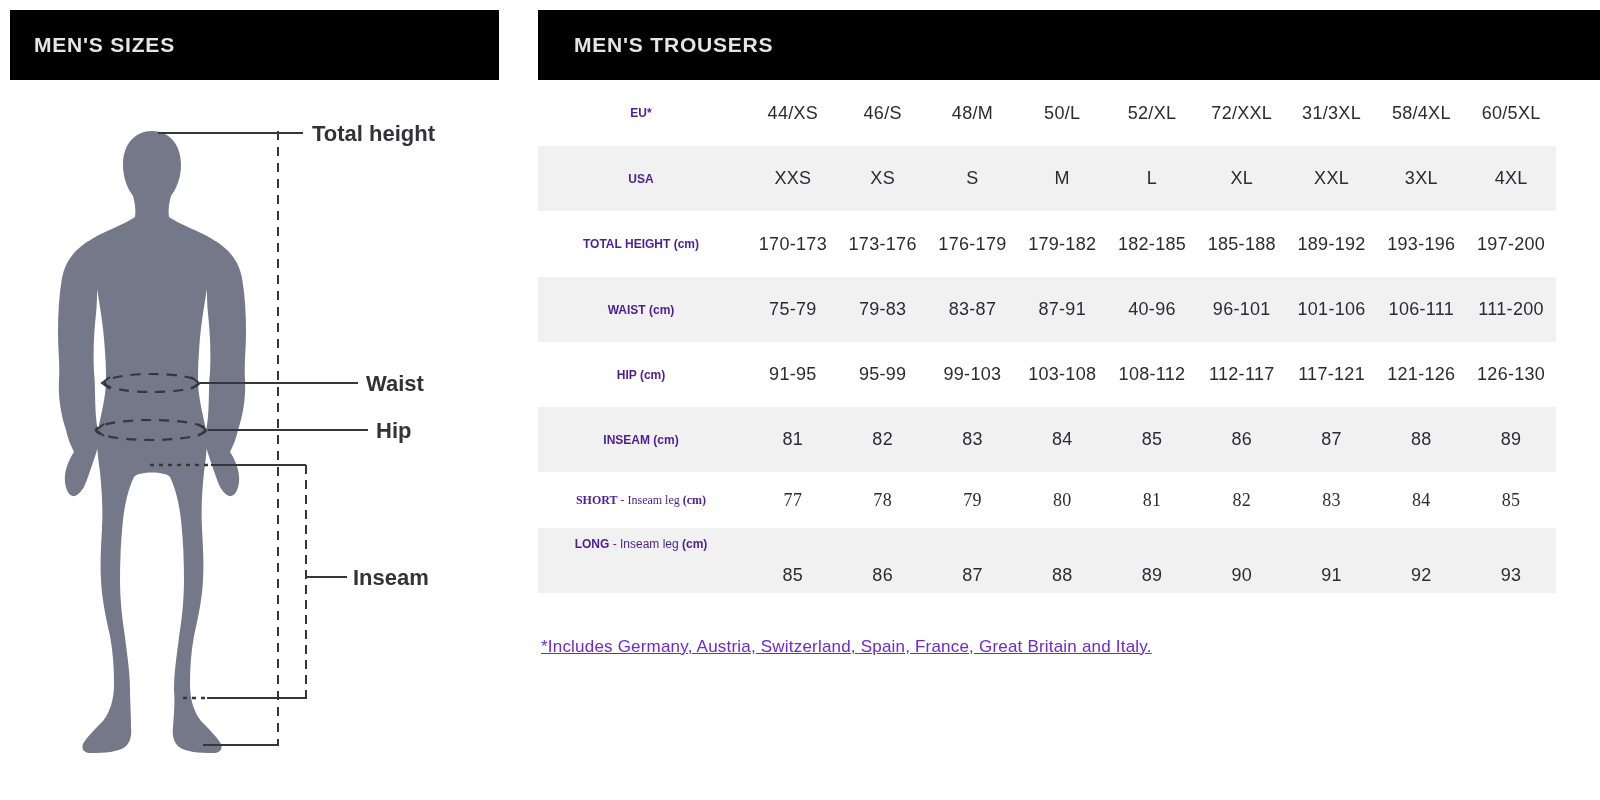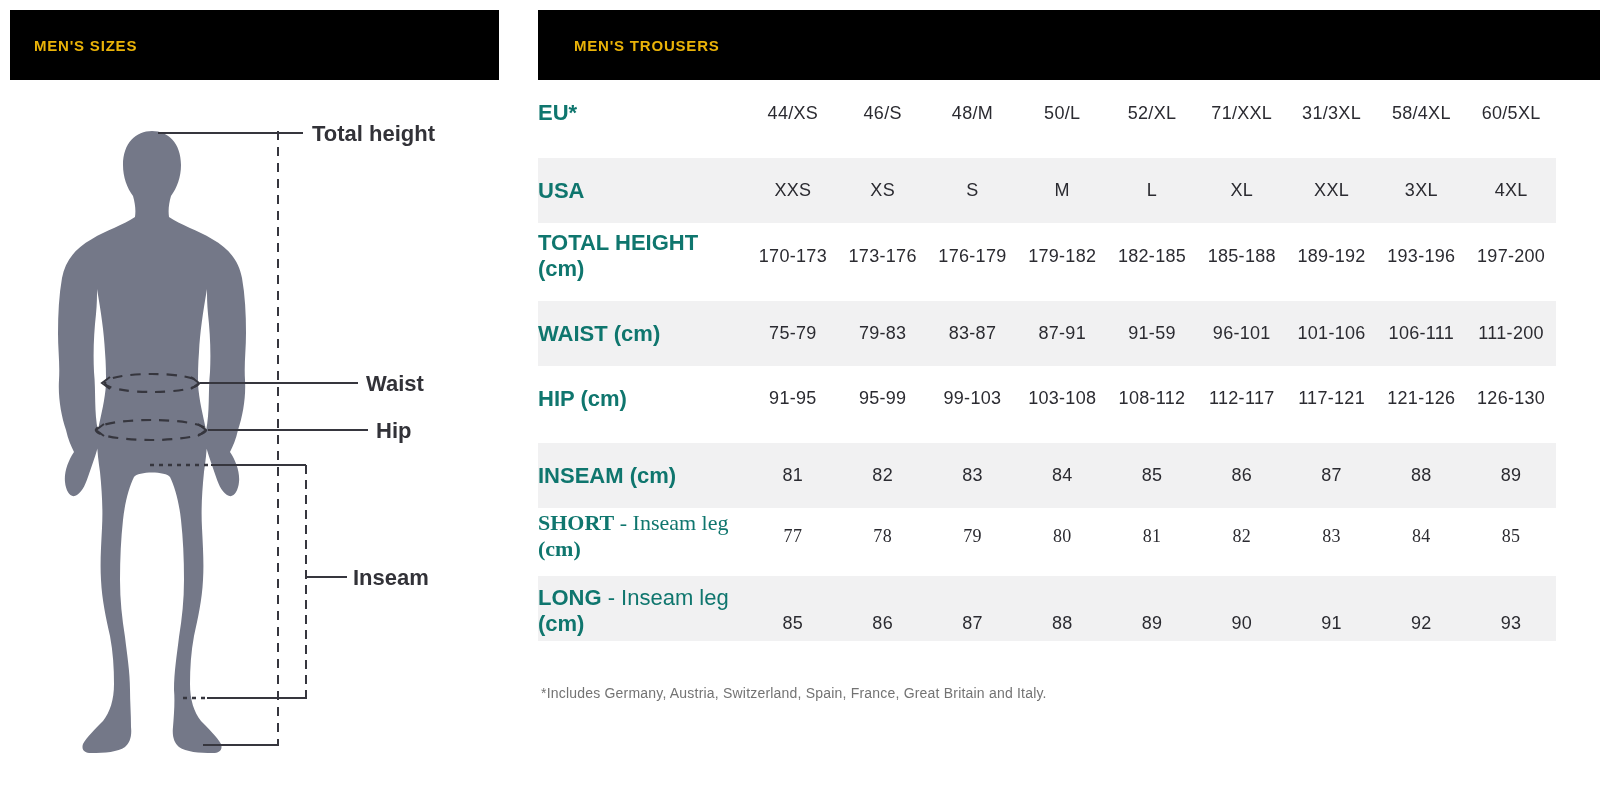--- a/index.html
+++ b/index.html
@@ -7,47 +7,47 @@
     width:1600px;height:800px;position:relative;background:#ffffff;
     font-family:"Liberation Sans", sans-serif;overflow:hidden;
   }
   .hdr-bar{
     position:absolute;top:10px;height:70px;background:#000000;
     display:flex;align-items:center;box-sizing:border-box;
   }
   .hdr-bar.left{left:10px;width:489px;padding-left:24px;}
   .hdr-bar.right{left:538px;width:1220px;padding-left:36px;}
   .hdr-title{
-    color:#eab308;font-size:15px;font-weight:bold;letter-spacing:0.8px;
+    color:#e5e5e5;font-size:21px;font-weight:bold;letter-spacing:0.8px;
   }
   
   #figure-svg{position:absolute;left:0;top:0;width:520px;height:800px;}
   .fig-label{font-family:"Liberation Sans",sans-serif;font-size:22px;font-weight:600;fill:#323238;}
   
   .table-wrap{position:absolute;left:538px;top:80px;width:1018px;}
   .trow{
     display:grid;grid-template-columns:210px repeat(9,1fr);
     align-items:center;height:65px;box-sizing:border-box;
   }
-  .trow.shade{background:#f1f1f2;margin-top:12px;}
+  .trow.shade{background:#f1f1f2;}
   .row-eu,.row-total-height{height:66px;}
   .row-short-inseam{height:56px;font-family:Liberation Serif, serif;}
   .row-long-inseam{height:65px;align-items:start;}
   .row-long-inseam .lbl{padding-top:9px;}
   .row-long-inseam .val{padding-top:37px;}
   .cell{box-sizing:border-box;}
   .cell.lbl{
-    text-align:left;padding-right:4px;font-size:22px;color:#0f766e;
+    text-align:center;padding-right:4px;font-size:12px;color:#4c1d95;
   }
   .cell.lbl .b{font-weight:bold;}
   .cell.val{
     text-align:center;font-size:18px;color:#2b2b31;letter-spacing:0.3px;
   }
   .footnote{
-    margin-top:44px;padding-left:3px;font-size:14px;color:#737373;letter-spacing:0.2px;
+    margin-top:44px;padding-left:3px;font-size:17px;color:#6d28d9;letter-spacing:0.2px;text-decoration:underline;
   }
 </style>
 </head>
 <body>
 
 <svg id="figure-svg" viewBox="0 0 520 800" aria-hidden="true">
 
   <path fill="#747888" d="
     M152,131
     C168,131 181,143 181,165
@@ -160,21 +160,21 @@
 
 <div class="table-wrap">
   <div>
       <div class="trow row-eu">
         <div class="cell lbl"><span class="b">EU*</span></div>
         <div class="cell val">44/XS</div>
         <div class="cell val">46/S</div>
         <div class="cell val">48/M</div>
         <div class="cell val">50/L</div>
         <div class="cell val">52/XL</div>
-        <div class="cell val">71/XXL</div>
+        <div class="cell val">72/XXL</div>
         <div class="cell val">31/3XL</div>
         <div class="cell val">58/4XL</div>
         <div class="cell val">60/5XL</div>
       </div>
       <div class="trow row-usa shade">
         <div class="cell lbl"><span class="b">USA</span></div>
         <div class="cell val">XXS</div>
         <div class="cell val">XS</div>
         <div class="cell val">S</div>
         <div class="cell val">M</div>
@@ -195,21 +195,21 @@
         <div class="cell val">189-192</div>
         <div class="cell val">193-196</div>
         <div class="cell val">197-200</div>
       </div>
       <div class="trow row-waist shade">
         <div class="cell lbl"><span class="b">WAIST (cm)</span></div>
         <div class="cell val">75-79</div>
         <div class="cell val">79-83</div>
         <div class="cell val">83-87</div>
         <div class="cell val">87-91</div>
-        <div class="cell val">91-59</div>
+        <div class="cell val">40-96</div>
         <div class="cell val">96-101</div>
         <div class="cell val">101-106</div>
         <div class="cell val">106-111</div>
         <div class="cell val">111-200</div>
       </div>
       <div class="trow row-hip">
         <div class="cell lbl"><span class="b">HIP (cm)</span></div>
         <div class="cell val">91-95</div>
         <div class="cell val">95-99</div>
         <div class="cell val">99-103</div>

